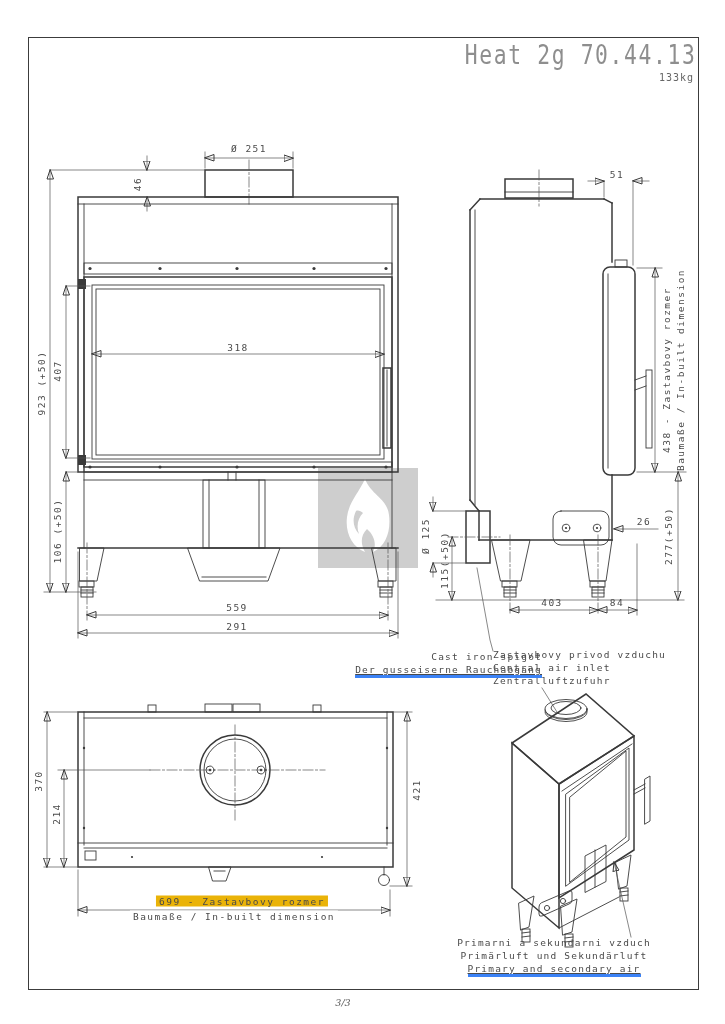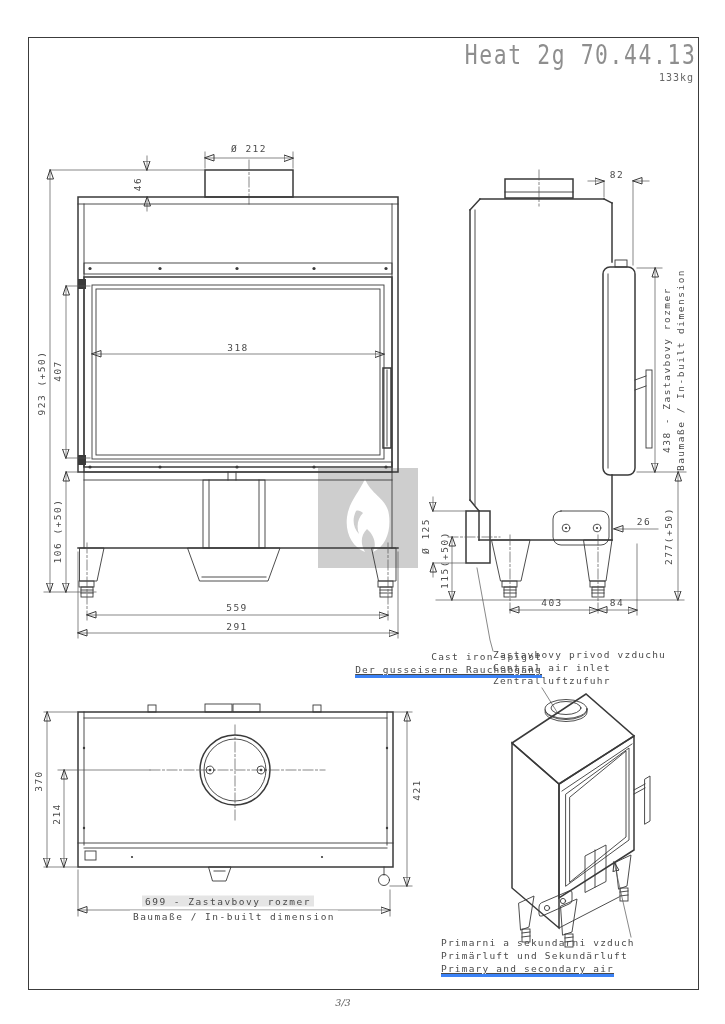--- a/index.html
+++ b/index.html
@@ -256,30 +256,30 @@
       <path class="n" d="M541,903 Q539,904 539,907 L539,914 Q539,917 542,916 L569,904 Q572,903 572,900 L572,893 Q572,890 569,891 Z"></path>
       <circle class="n" cx="547" cy="908" r="2.6"></circle>
         <circle class="n" cx="563" cy="901" r="2.6"></circle>
       <line class="x" x1="631" y1="937" x2="614" y2="862" marker-end="url(#ar)"></line>
     </g>
   </svg>
 
   <div id="title">Heat 2g 70.44.13</div>
   <div id="weight">133kg</div>
 
-  <div class="lbl" style="left:249px;top:148px">Ø 212</div>
+  <div class="lbl" style="left:249px;top:148px">Ø 251</div>
   <div class="lbl v" style="left:137px;top:184px">46</div>
   <div class="lbl v" style="left:41px;top:383px">923 (+50)</div>
   <div class="lbl v" style="left:57px;top:371px">407</div>
   <div class="lbl v" style="left:57px;top:531px">106 (+50)</div>
   <div class="lbl" style="left:238px;top:347px">318</div>
   <div class="lbl" style="left:237px;top:607px">559</div>
   <div class="lbl" style="left:237px;top:626px">291</div>
 
-  <div class="lbl" style="left:617px;top:174px">82</div>
+  <div class="lbl" style="left:617px;top:174px">51</div>
   <div class="lbl v" style="left:666px;top:370px">438 - Zastavbovy rozmer</div>
   <div class="lbl v" style="left:680px;top:370px">Baumaße / In-built dimension</div>
   <div class="lbl" style="left:644px;top:521px">26</div>
   <div class="lbl v" style="left:668px;top:536px">277(+50)</div>
   <div class="lbl v" style="left:425px;top:536px">Ø 125</div>
   <div class="lbl v" style="left:444px;top:560px">115(+50)</div>
   <div class="lbl" style="left:552px;top:602px">403</div>
   <div class="lbl" style="left:617px;top:602px">84</div>
 
   <div class="note" style="left:493px;top:648px">
@@ -288,23 +288,23 @@
     <div>Zentralluftzufuhr</div>
   </div>
   <div class="note" style="left:300px;top:650px;width:242px;text-align:right">
     <div>Cast iron spigot</div>
     <div class="u">Der gusseiserne Rauchabgang</div>
   </div>
 
   <div class="lbl v" style="left:38px;top:781px">370</div>
   <div class="lbl v" style="left:56px;top:814px">214</div>
   <div class="lbl v" style="left:416px;top:790px">421</div>
-  <div class="lbl" style="left:228px;top:901px;background:#e5e5e5;padding:0 3px">699 - Zastavbovy rozmer</div>
+  <div class="lbl" style="left:242px;top:901px;background:#eab308;padding:0 3px">699 - Zastavbovy rozmer</div>
   <div class="lbl" style="left:234px;top:916px;background:#fff;padding:0 3px">Baumaße / In-built dimension</div>
 
-  <div class="note" style="left:441px;top:936px;width:226px;text-align:left">
+  <div class="note" style="left:441px;top:936px;width:226px;text-align:center">
     <div>Primarni a sekundarni vzduch</div>
     <div>Primärluft und Sekundärluft</div>
     <div class="u">Primary and secondary air</div>
   </div>
 
   <div id="pageno">3/3</div>
 </div>
 
 </body></html>

